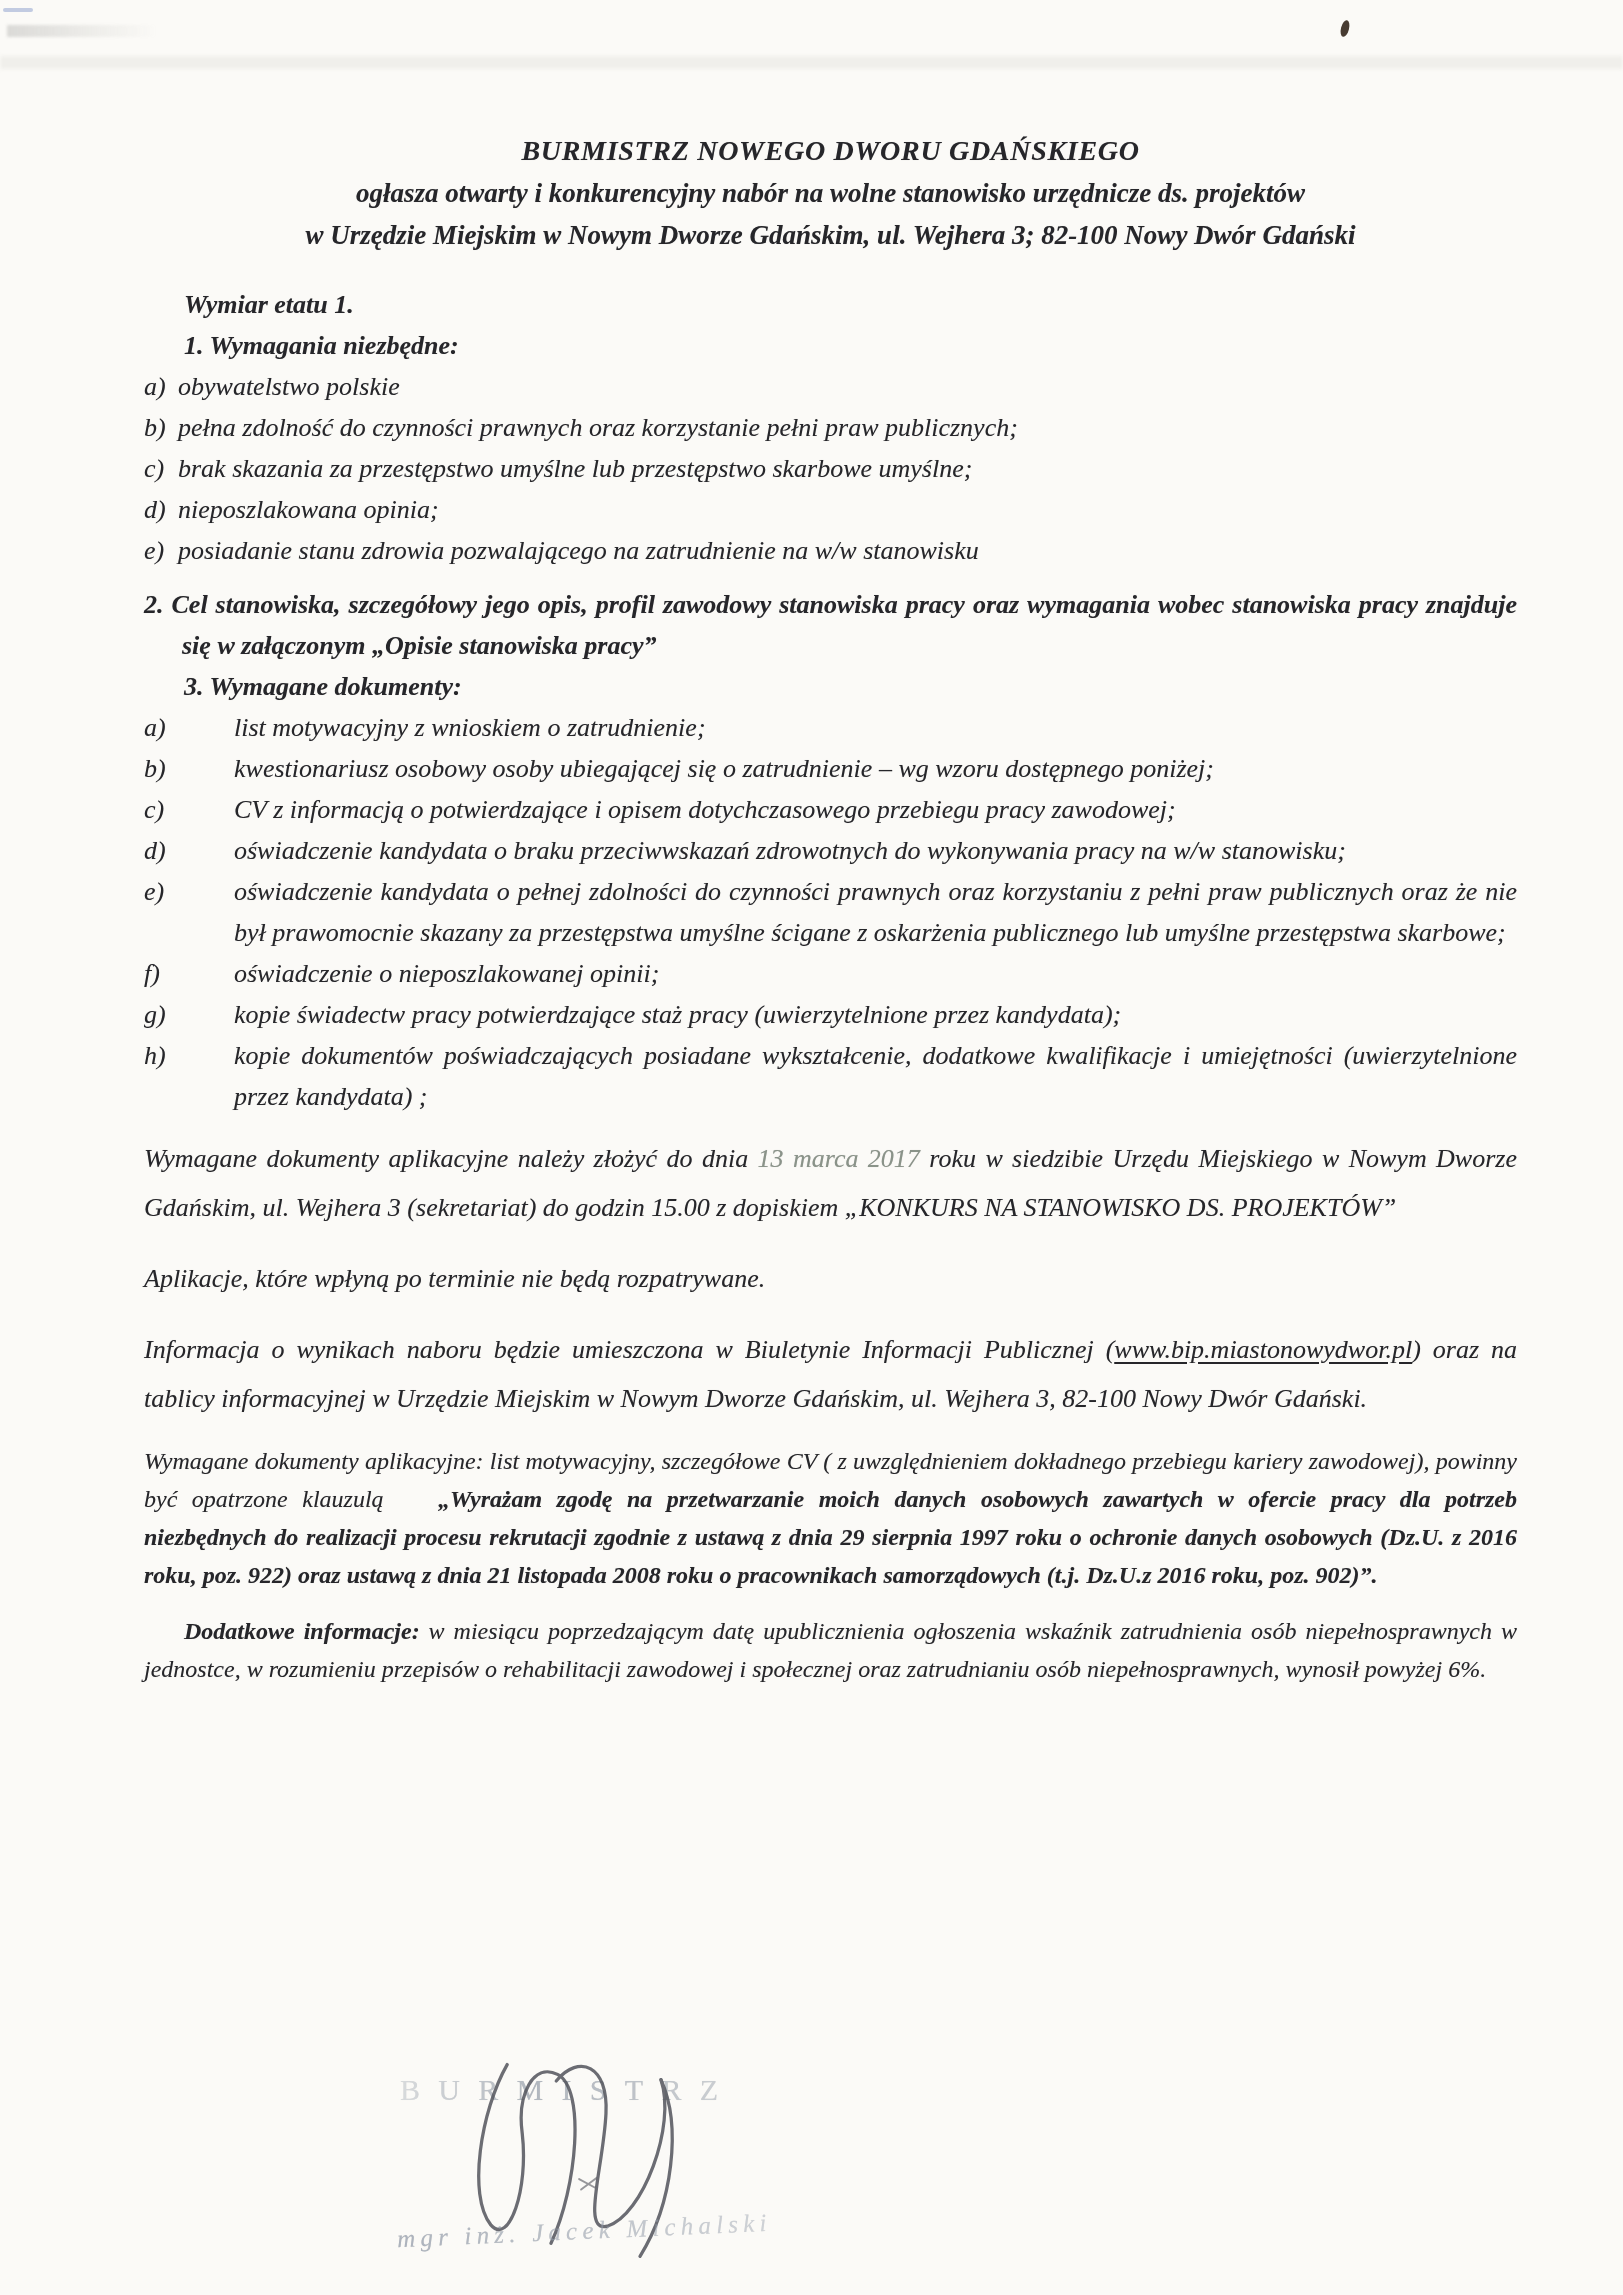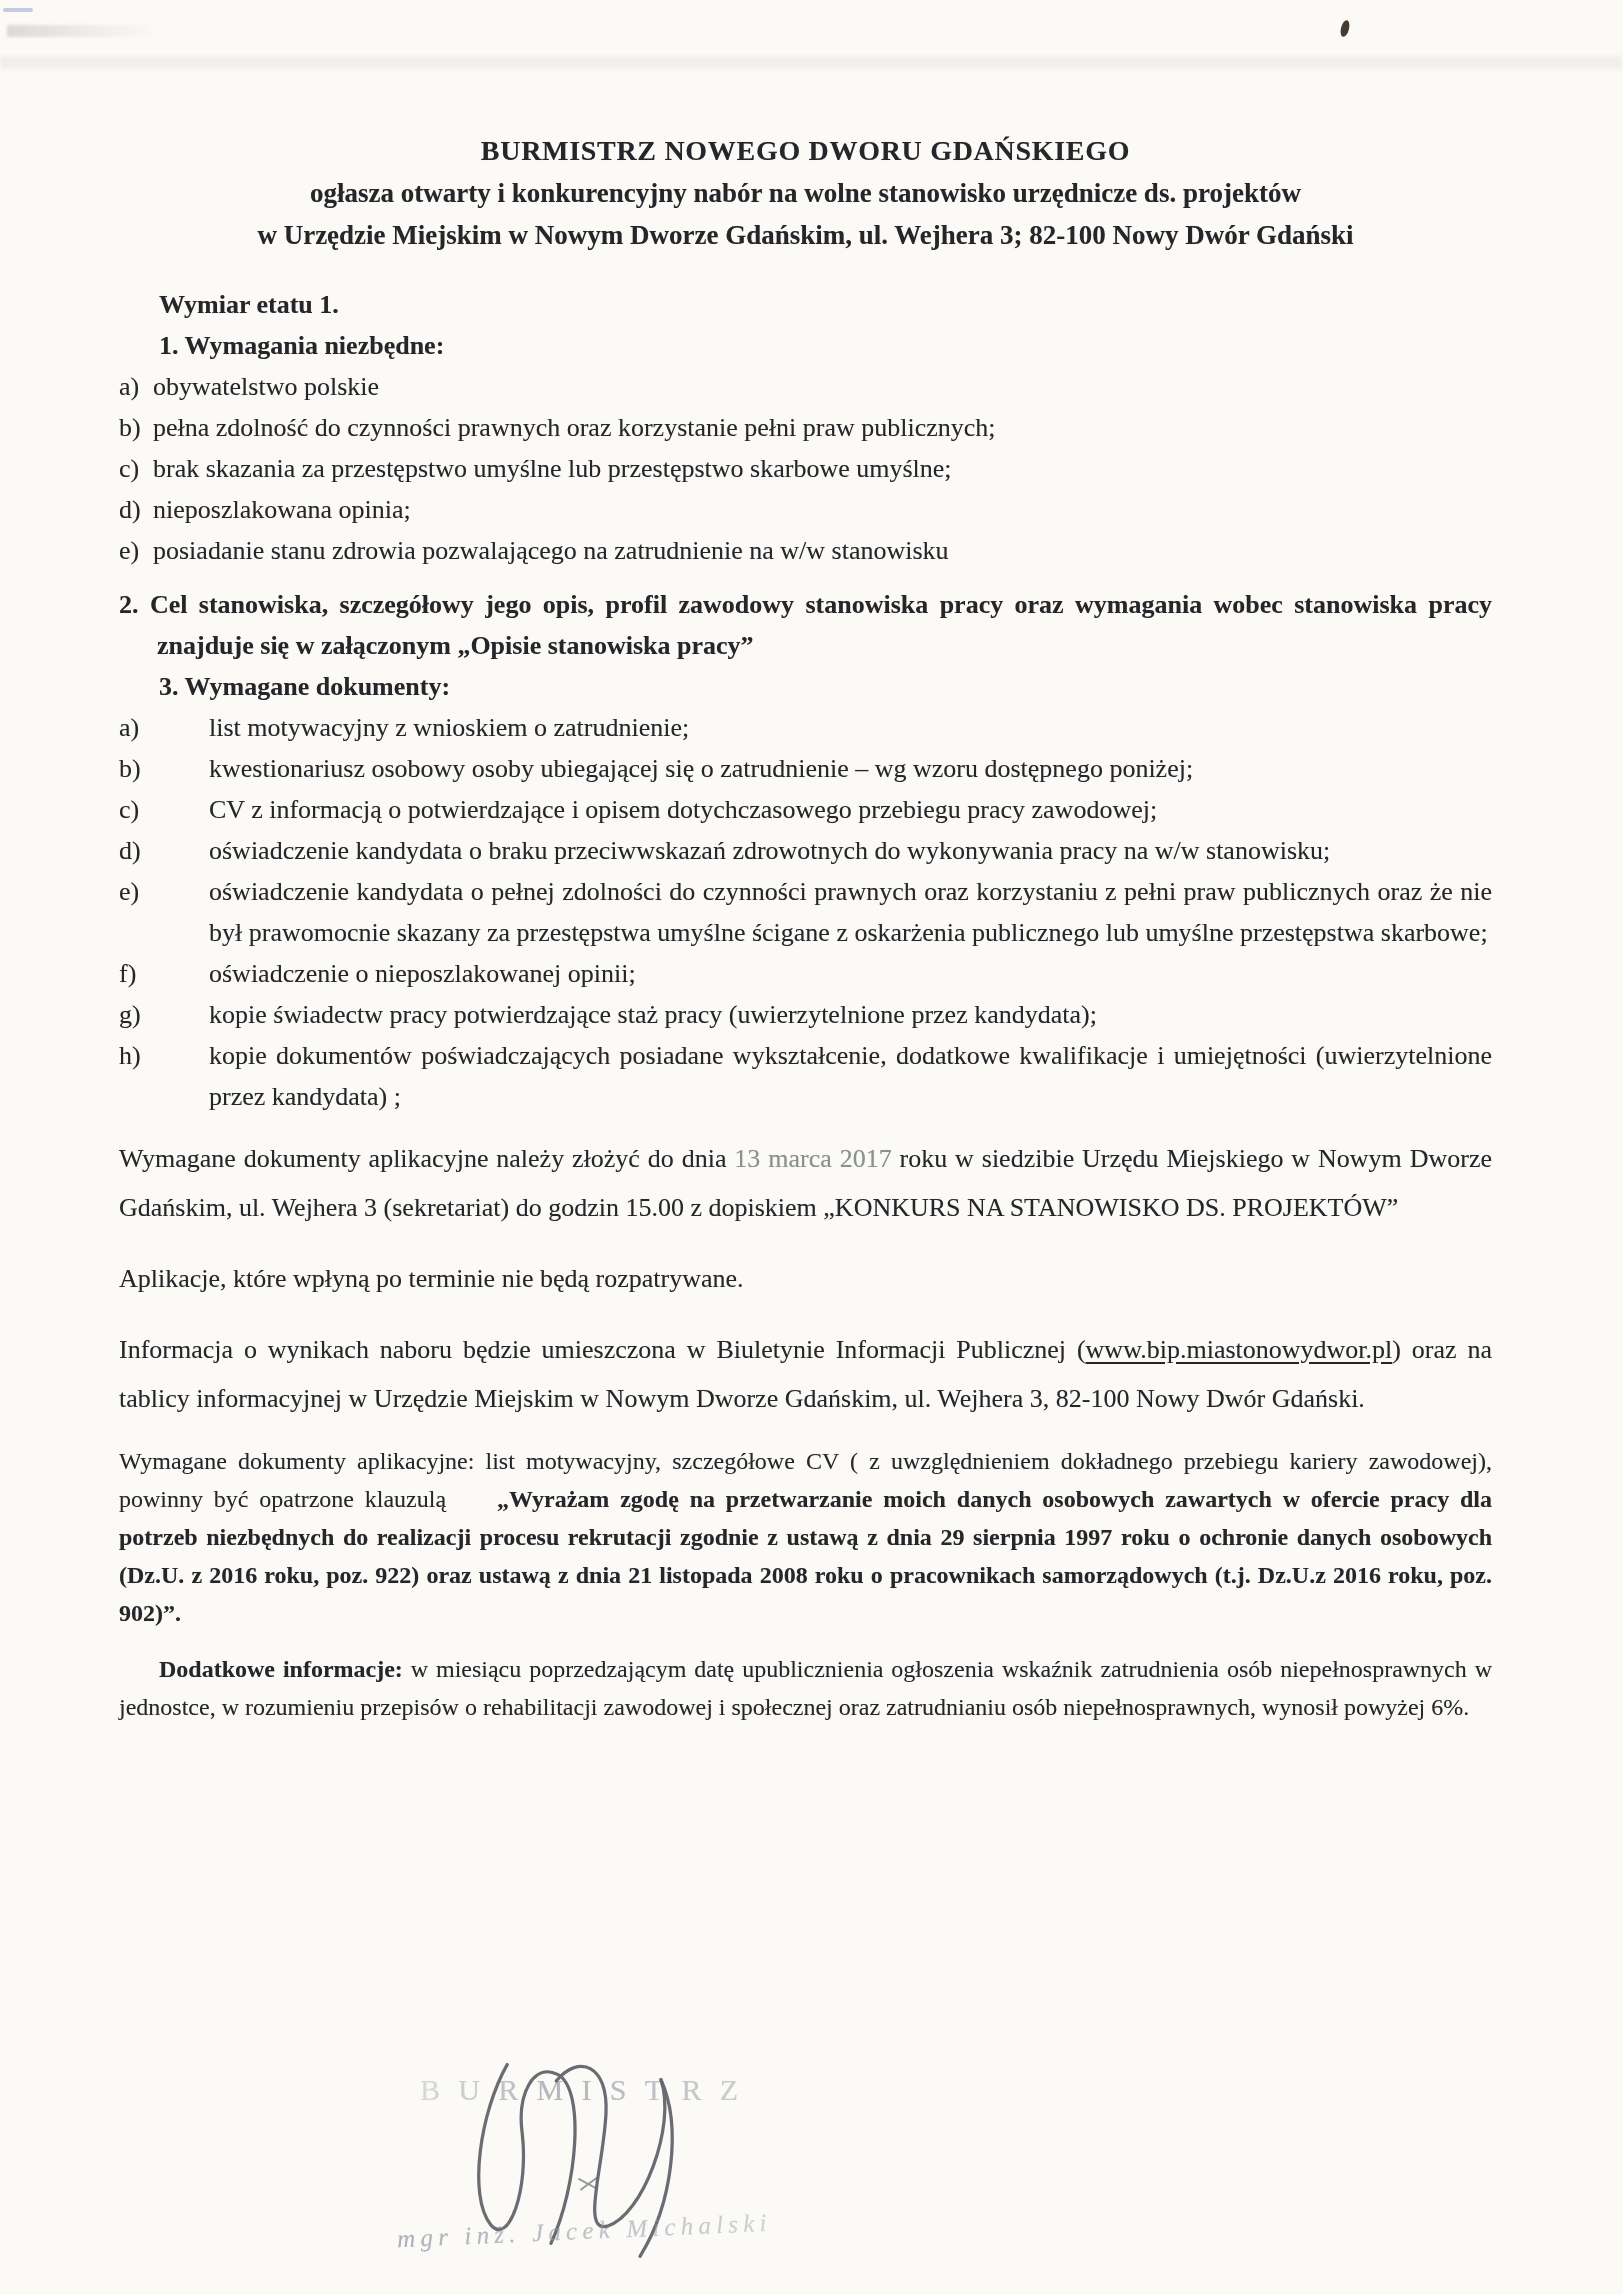--- a/index.html
+++ b/index.html
@@ -13,21 +13,21 @@
   .scan-band{position:absolute;left:0;top:56px;width:100%;height:13px;
     background:rgba(150,150,142,.10);filter:blur(2px);}
   .corner-mark{position:absolute;left:2.6px;top:7.9px;width:30px;height:4.6px;
     background:#7e93c8;opacity:.45;border-radius:2px;filter:blur(0.7px);}
   .smudge{position:absolute;left:6.5px;top:25px;width:151px;height:11.8px;
     background:linear-gradient(90deg,rgba(120,120,118,.45),rgba(150,150,145,.22) 60%,rgba(160,160,155,0));
     filter:blur(1.6px);opacity:.55;}
   .ink-dot{position:absolute;left:1341px;top:19.6px;width:7.9px;height:17px;
     background:#33261b;border-radius:50%;transform:rotate(14deg);opacity:.9;}
 
-  .content{position:absolute;left:119px;top:130px;width:1373px;}
+  .content{position:absolute;left:144px;top:130px;width:1373px;font-style:italic;}
 
   .doc-title{ text-align:center;font-weight:bold;font-size:27px;line-height:42px; }
   .doc-title .l1{font-size:28px;letter-spacing:0.7px;}
 
   p{margin:0;}
   .intro{margin-top:17px;font-weight:bold;text-align:justify;font-size:26px;line-height:43px;}
   .intro-gap{margin-top:27.5px;}
 
   .line{font-size:26px;line-height:41px;}
   .bold{font-weight:bold;margin-left:40px;}
@@ -46,21 +46,21 @@
   .para{font-size:26px;line-height:49px;text-align:justify;}
   .m26{margin-top:17px;} .m34{margin-top:22px;}
   .date-hl{color:#8a9389;}
   .link-underline{text-decoration:underline;text-underline-offset:3.9px;}
 
   .small-para{font-size:24px;line-height:38px;text-align:justify;}
   .m30{margin-top:19.6px;} .m28{margin-top:18.3px;}
 
   .signature{position:absolute;left:366px;top:2061px;width:497px;height:229px;}
   .stamp-title{
-    position:absolute;left:54px;top:11.8px;
+    position:absolute;left:34px;top:11.8px;
     font-size:30px;letter-spacing:18.3px;color:#99a1ac;opacity:.8;
     font-weight:500;white-space:nowrap;
     -webkit-mask-image:linear-gradient(90deg,rgba(0,0,0,.45),rgba(0,0,0,.95) 40%,rgba(0,0,0,.6));
             mask-image:linear-gradient(90deg,rgba(0,0,0,.45),rgba(0,0,0,.95) 40%,rgba(0,0,0,.6));
   }
   .stamp-name{
     position:absolute;left:31px;top:156px;
     font-size:25px;font-style:italic;letter-spacing:5.2px;color:#949dab;opacity:.85;
     transform:rotate(-2.5deg);white-space:nowrap;
     -webkit-mask-image:linear-gradient(90deg,rgba(0,0,0,.9),rgba(0,0,0,.5));

